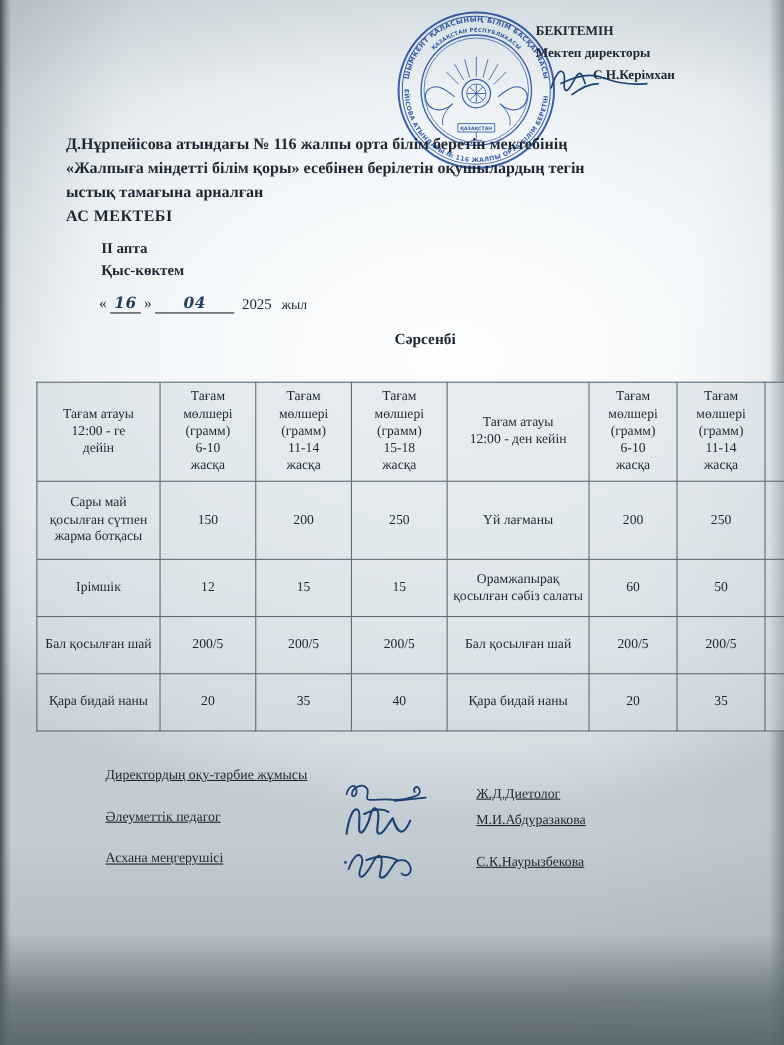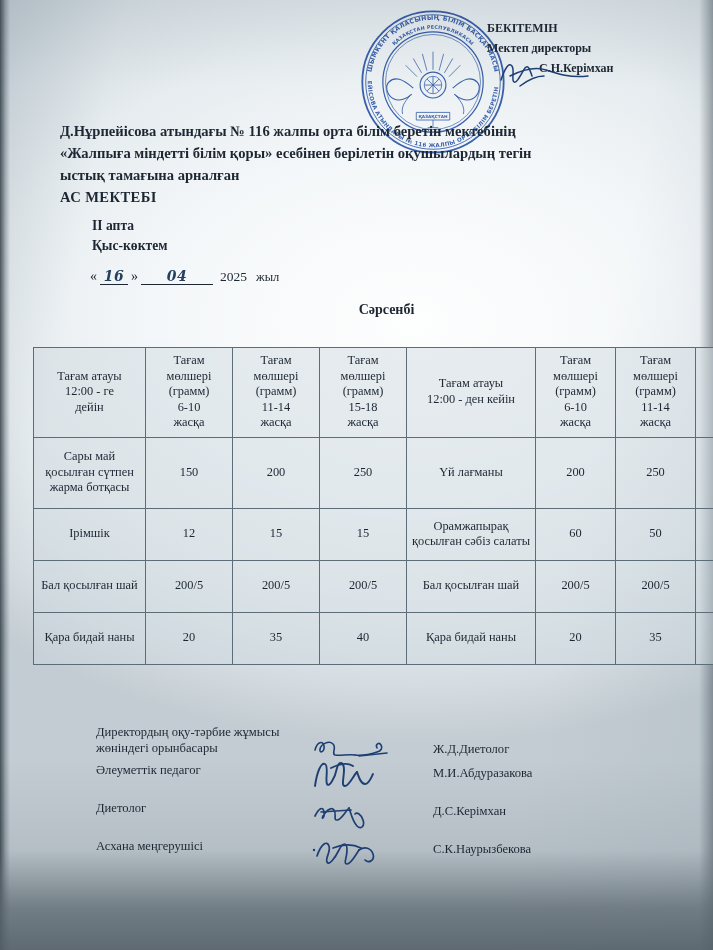--- a/index.html
+++ b/index.html
@@ -180,24 +180,25 @@
   #menu-table .c1, #menu-table .c2, #menu-table .c3 { width: 80px; }
   #menu-table .c4 { width: 122px; }
   #menu-table .c5, #menu-table .c6, #menu-table .c7 { width: 73px; }
   #menu-table tbody tr { height: 52px; }
   #menu-table tbody tr.tall { height: 71px; }
 
   
   #signatures {
     position: absolute;
     left: 96px;
-    top: 724px;
+    top: 696px;
     width: 560px;
     font-size: 12.6px;
     z-index: 4;
+    text-decoration: underline;
   }
   .sig-row {
     position: relative;
     display: flex;
     align-items: flex-start;
     height: 38px;
   }
   .sig-role {
     width: 215px;
     line-height: 16px;
@@ -413,21 +414,20 @@
         <td>40</td>
       </tr>
     </tbody>
   </table>
 
   <div id="signatures">
 
     <div class="sig-row two-line">
       <div class="sig-role">
         <div>Директордың оқу-тәрбие жұмысы</div>
-        <div>жөніндегі орынбасары</div>
       </div>
       <svg class="sig-scribble" viewBox="0 0 118 34" aria-hidden="true">
         <g fill="none" stroke="#1e3f73" stroke-width="1.6" stroke-linecap="round">
           <path d="M4,16 C6,8 12,6 13,12 C14,18 8,20 9,15 C10,10 18,6 22,10 C26,14 20,20 24,21 C30,22 36,20 44,21"></path>
           <path d="M44,21 C52,22 60,20 66,18 C70,17 72,14 70,11 C68,8 64,10 66,14"></path>
           <path d="M48,22 L76,19"></path>
         </g>
       </svg>
       <div class="sig-name">Ж.Д.Диетолог</div>
     </div>
@@ -439,33 +439,20 @@
       <svg class="sig-scribble" viewBox="0 0 118 34" aria-hidden="true">
         <g fill="none" stroke="#1e3f73" stroke-width="1.9" stroke-linecap="round">
           <path d="M4,28 C6,14 10,4 14,6 C18,8 14,22 16,26 C18,30 24,20 26,10 C28,2 33,4 33,12 C33,20 30,28 34,28 C38,28 42,18 46,14"></path>
           <path d="M46,14 C48,20 50,26 54,26 C58,26 60,20 62,16"></path>
           <path d="M20,10 C28,6 36,4 42,8"></path>
         </g>
       </svg>
       <div class="sig-name">М.И.Абдуразакова</div>
     </div>
 
-    <div class="sig-row">
-      <div class="sig-role">
-        <div>Диетолог</div>
-      </div>
-      <svg class="sig-scribble" viewBox="0 0 118 34" aria-hidden="true">
-        <g fill="none" stroke="#1e3f73" stroke-width="1.7" stroke-linecap="round">
-          <path d="M4,20 C8,12 12,10 13,16 C14,22 10,24 12,20 C14,16 20,10 23,14 C26,18 22,24 26,24 C30,24 34,16 38,12"></path>
-          <path d="M38,12 C40,18 42,26 46,30 C50,34 54,30 52,24 C50,18 46,16 44,18"></path>
-          <path d="M10,16 L40,14"></path>
-        </g>
-      </svg>
-      <div class="sig-name">Д.С.Керімхан</div>
-    </div>
 
     <div class="sig-row">
       <div class="sig-role">
         <div>Асхана меңгерушісі</div>
       </div>
       <svg class="sig-scribble" viewBox="0 0 118 34" aria-hidden="true">
         <g fill="none" stroke="#1e3f73" stroke-width="1.7" stroke-linecap="round">
           <path d="M6,22 C10,10 16,6 18,12 C20,18 14,24 16,28 C18,32 24,24 28,16 C32,8 36,8 36,16 C36,24 32,30 36,30 C40,30 44,22 48,16"></path>
           <path d="M48,16 C54,12 60,14 62,20 C64,26 58,30 54,26"></path>
           <path d="M22,14 C32,10 42,10 50,14"></path>

